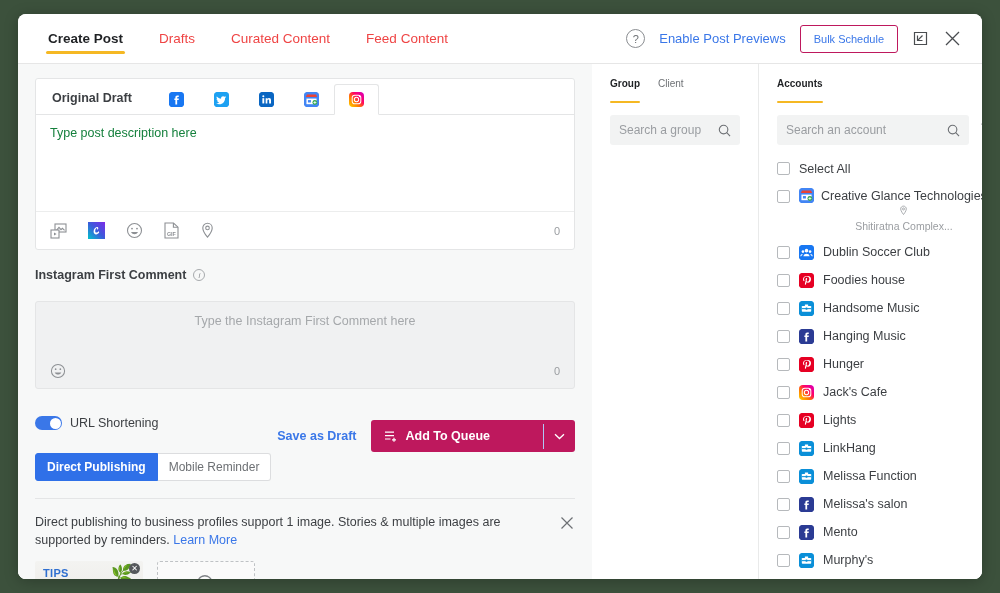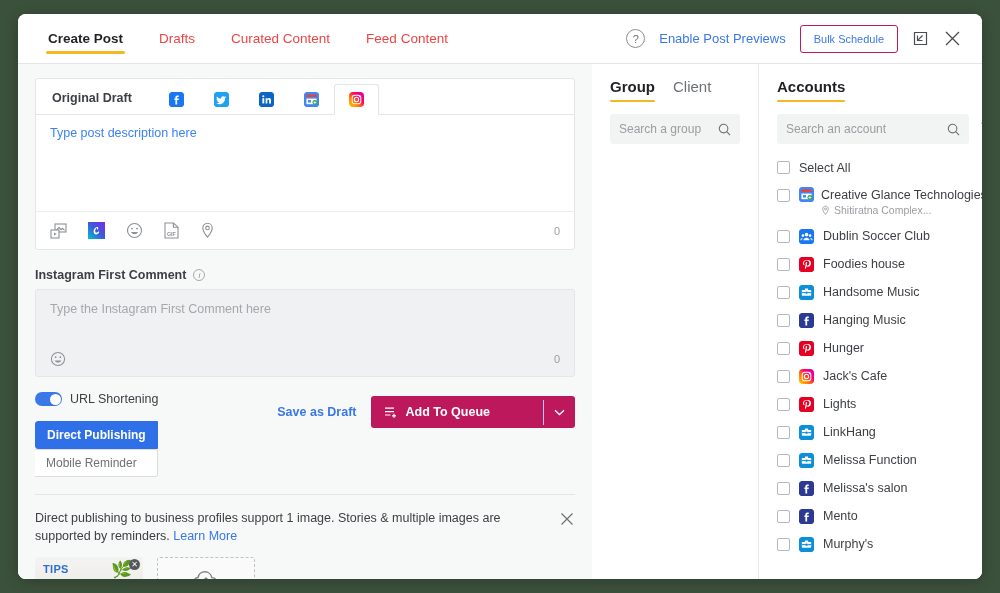--- a/index.html
+++ b/index.html
@@ -94,45 +94,46 @@
     background: #fff;
     border: 1px solid #e4e5e6;
     border-bottom: 1px solid #fff;
     border-radius: 3px 3px 0 0;
     margin-bottom: -1px;
     height: 31px;
   }
   .sic { width: 15px; height: 15px; border-radius: 2.5px; display:block; }
   .txt-area {
     height: 96px; padding: 11px 14px;
-    font-size: 12.5px; color: #3b82f6;
+    font-size: 12.5px; color: #15803d;
   }
   .tool-row {
     height: 38px; display: flex; align-items: center;
     padding: 0 14px; gap: 21px;
     border-top: 1px solid #eceded;
   }
   .tool-ic { cursor: pointer; display:flex; align-items:center; }
   .counter { margin-left: auto; font-size: 11px; color: #9a9da1; }
   .sec-title {
     margin: 18px 17px 7px 17px;
     font-size: 12.5px; color: #3c3f43; font-weight: bold;
     display: flex; align-items: center; gap: 7px;
   }
   .info-i {
     width: 12px; height: 12px; border-radius: 50%;
     border: 1px solid #a7aaad; color: #8d9094;
     font-size: 8px; display: flex; align-items: center; justify-content: center;
     font-weight: normal; font-style: italic;
   }
   .comment-card {
-    margin: 0 17px;
+    margin: 12px 17px;
     background: #f0f1f2;
     border: 1px solid #e4e5e6;
     border-radius: 3px;
+    text-align: center;
   }
   .comment-txt {
     height: 52px; padding: 12px 14px;
     font-size: 12.5px; color: #a5a8ab;
   }
   .comment-tools {
     height: 34px; display: flex; align-items: center; padding: 0 14px;
   }
   .opts-row {
     margin: 15px 17px 0 17px;
@@ -141,21 +142,21 @@
   .toggle-wrap { display: flex; align-items: center; gap: 8px; }
   .toggle {
     width: 27px; height: 14px; border-radius: 8px;
     background: #3a77e8; position: relative; cursor: pointer;
   }
   .toggle .knob {
     position: absolute; right: 1.5px; top: 1.5px;
     width: 11px; height: 11px; border-radius: 50%; background: #fff;
   }
   .toggle-lbl { font-size: 12.5px; color: #3c3f43; }
-  .pubmode { display: flex; margin-top: 15px; flex-direction: column; }
+  .pubmode { display: flex; margin-top: 23px; }
   .pm {
     font-size: 12px; padding: 6px 11px; cursor: pointer;
     border: 1px solid #dcdddf; background: #fff; color: #6d7074;
   }
   .pm.sel { background: #2f70e8; color: #fff; border-color: #2f70e8; font-weight: bold; }
   .pm:first-child { border-radius: 3px 0 0 3px; }
   .pm:last-child { border-radius: 0 3px 3px 0; border-left: none; }
   .actions { margin-left: auto; display: flex; align-items: center; gap: 14px; padding-top: 4px; }
   .save-draft { font-size: 12.5px; color: #3a77e8; font-weight: bold; cursor: pointer; }
   .queue-btn {
@@ -201,22 +202,22 @@
   
   .right { flex: 1; display: flex; background: #fff; }
   .panel-group {
     width: 167px; flex: 0 0 167px;
     border-right: 1px solid #e9eaea;
     padding: 14px 0 0 18px;
   }
   .panel-acct { flex: 1; padding: 14px 16px 0 18px; min-width: 0; }
   .ptabs { display: flex; gap: 18px; align-items: center; }
   .ptab {
-    font-size: 15px; color: #6d7074; cursor: pointer;
-    padding-bottom: 7px; position: relative; white-space: nowrap;
+    font-size: 10px; color: #6d7074; cursor: pointer;
+    padding-bottom: 14px; position: relative; white-space: nowrap;
   }
   .ptab.active { color: #1f2124; font-weight: bold; }
   .ptab.active::after {
     content: ""; position: absolute; left: 0; right: 0; bottom: 0;
     height: 2.5px; background: #f5b823; border-radius: 2px;
   }
   .searchbox {
     margin-top: 12px; height: 30px; background: #f2f3f3;
     border-radius: 3px; display: flex; align-items: center;
     padding: 0 9px; gap: 6px;
@@ -237,21 +238,21 @@
   .cb {
     width: 13px; height: 13px; border: 1.3px solid #b6b9bc;
     border-radius: 2px; background: #fff; flex: 0 0 auto;
   }
   .li-lbl { font-size: 12.5px; color: #3c3f43; white-space: nowrap; }
   .acct-li { display: flex; align-items: flex-start; gap: 9px; padding: 6px 0; cursor: pointer; }
   .acct-main { display: flex; align-items: center; gap: 7px; min-width: 0; }
   .acct-sub {
     margin-left: 22px; margin-top: 2px;
     font-size: 10.5px; color: #9a9da1;
-    display: flex; align-items: center; gap: 4px;
+    display: flex; align-items: center; gap: 4px; flex-direction: column;
   }
   .acct-col { display: flex; flex-direction: column; min-width: 0; }
   svg { display: block; }
 </style>
 </head>
 <body>
 
 <div class="modal">
 
   <div class="hdr">

